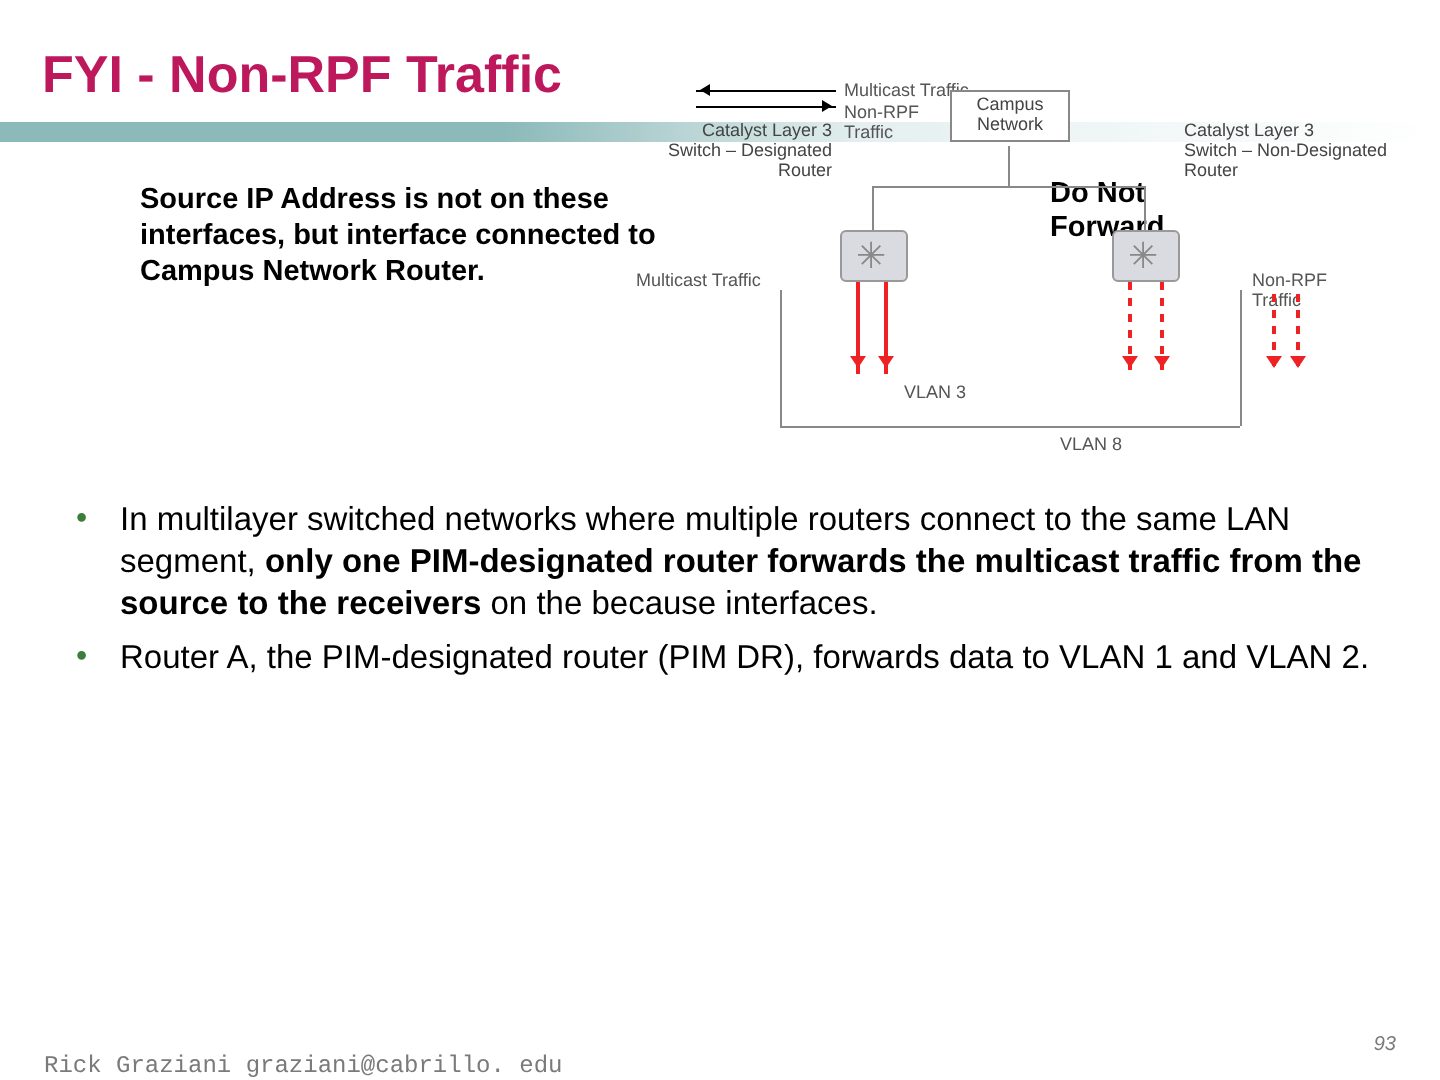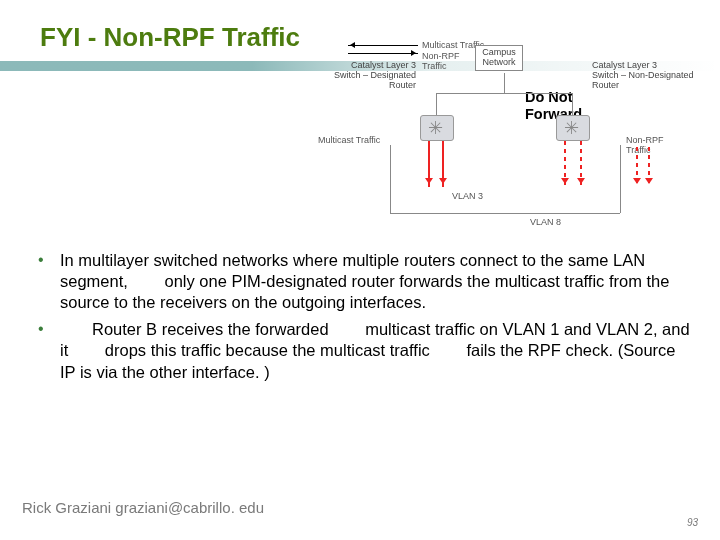--- a/index.html
+++ b/index.html
@@ -7,22 +7,22 @@
     width: 720px;
     height: 540px;
     font-family: Arial, Helvetica, sans-serif;
     background: #fff;
     position: relative;
     overflow: hidden;
   }
   .title {
     font-size: 26px;
     font-weight: bold;
-    padding: 22px 0 0 40px;
-    color: #4d7c0f;
+    padding: 22px 0 0 21px;
+    color: #be185d;
   }
   .hr-bar {
     height: 10px;
     margin-top: 8px;
     background: repeating-linear-gradient(90deg,#7aa 0 3px,#fff 3px 6px);
     background: linear-gradient(90deg, rgba(0,100,100,0.45) 0, rgba(0,100,100,0.45) 35%, rgba(0,100,100,0.1) 60%, rgba(0,100,100,0) 100%);
   }
   .upper {
     position: relative;
     height: 180px;
@@ -107,57 +107,59 @@
     color: #000;
   }
   .bullets li::before {
     content: "•";
     position: absolute;
     left: 8px;
     top: 0;
     color: #3b7e3b;
     font-size: 16px;
   }
-  .bullets b { font-weight: normal; margin-left: 32px; }
+  .bullets b { font-weight: bold; }
 
   .footer-left {
     position: absolute;
     left: 22px;
-    bottom: 24px;
-    font-size: 15px;
+    bottom: 0;
+    font-size: 12px;
     color: #7a7a7a;
+    font-family: Liberation Mono, monospace;
   }
   .footer-right {
     position: absolute;
     right: 22px;
     bottom: 12px;
     font-size: 10px;
     color: #7a7a7a;
     font-style: italic;
   }
 </style>
 </head>
 <body>
 
 <div class="title">FYI - Non-RPF Traffic</div>
 <div class="hr-bar"></div>
 
 <div class="upper">
+  <div class="callout">Source IP Address is not on these interfaces, but interface connected to Campus Network Router.</div>
   <div class="donot" style="white-space:pre-line">Do Not
 Forward</div>
 
   <div class="diagram">
 
     <div class="blk-arrow left" style="left:8px;top:6px;width:70px"></div>
     <div class="blk-arrow" style="left:8px;top:14px;width:70px"></div>
     <div class="dlabel" style="left:82px;top:1px">Multicast Traffic</div>
     <div class="dlabel" style="left:82px;top:12px;white-space:pre-line">Non-RPF
 Traffic</div>
 
-    <div class="dbox" style="left:135px;top:6px;width:48px">Campus
+    <div class="dbox" style="left:135px;top:6px;width:60px">Campus
 Network</div>
 
     <div class="vline" style="left:164px;top:34px;height:20px"></div>
     <div class="hline" style="left:96px;top:54px;width:136px"></div>
     <div class="vline" style="left:96px;top:54px;height:22px"></div>
     <div class="vline" style="left:232px;top:54px;height:22px"></div>
 
     <div class="dbox" style="left:-20px;top:20px;width:100px;border:none;white-space:pre-line;text-align:right;background:transparent">Catalyst Layer 3
 Switch – Designated
 Router</div>
@@ -189,21 +191,21 @@
     <div class="red-arrow dash" style="left:296px;top:108px;height:40px"></div>
     <div class="red-arrow dash" style="left:308px;top:108px;height:40px"></div>
 
     <div class="dlabel" style="left:112px;top:152px">VLAN 3</div>
     <div class="dlabel" style="left:190px;top:178px">VLAN 8</div>
   </div>
 </div>
 
 <ul class="bullets">
   <li>
-    <span>In multilayer switched networks where multiple routers connect to the same LAN segment, </span><b>only one PIM-designated router forwards the multicast traffic from the source to the receivers</b><span> on the outgoing interfaces.</span>
+    <span>In multilayer switched networks where multiple routers connect to the same LAN segment, </span><b>only one PIM-designated router forwards the multicast traffic from the source to the receivers</b><span> on the because interfaces.</span>
   </li>
   <li>
-    <span id="b3"><b>Router B receives</b> the forwarded <b>multicast traffic</b> on VLAN 1 and VLAN 2, and it <b>drops this traffic</b> because the multicast traffic <b>fails the RPF check. (Source IP is via the other interface. )</b></span>
+    <span>Router A, the PIM-designated router (PIM DR), forwards data to VLAN 1 and VLAN 2.</span>
   </li>
 </ul>
 
 <div class="footer-left">Rick Graziani  graziani@cabrillo. edu</div>
 <div class="footer-right">93</div>
 
 </body></html>

